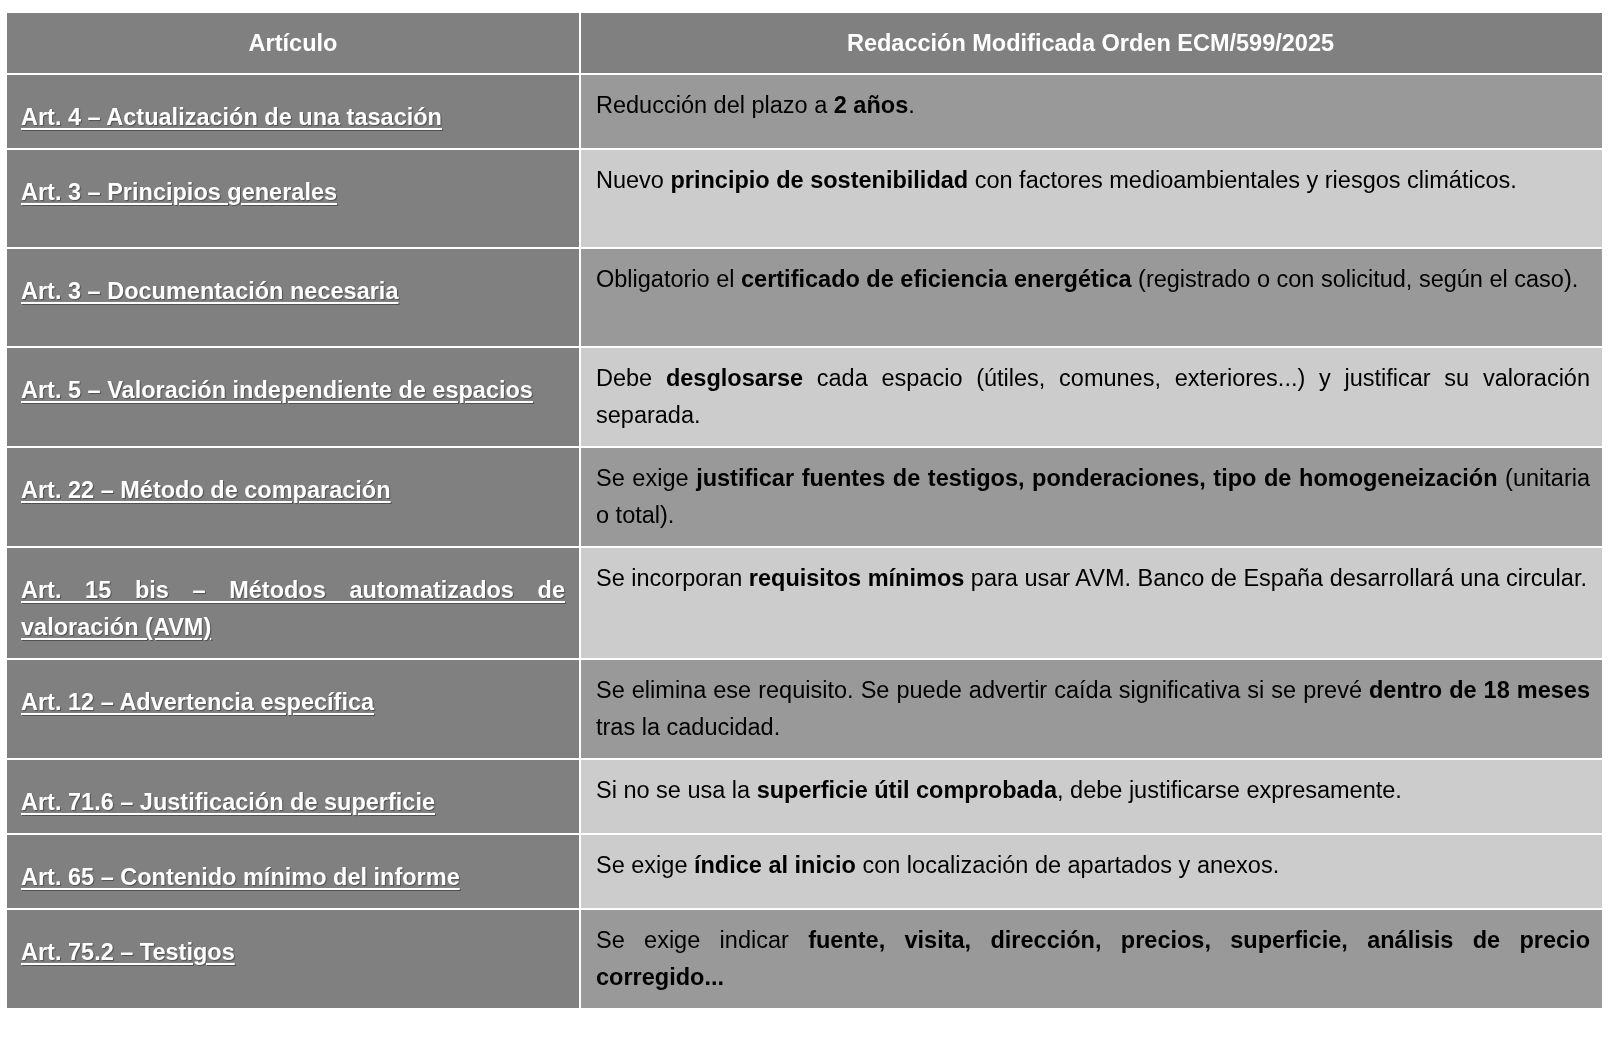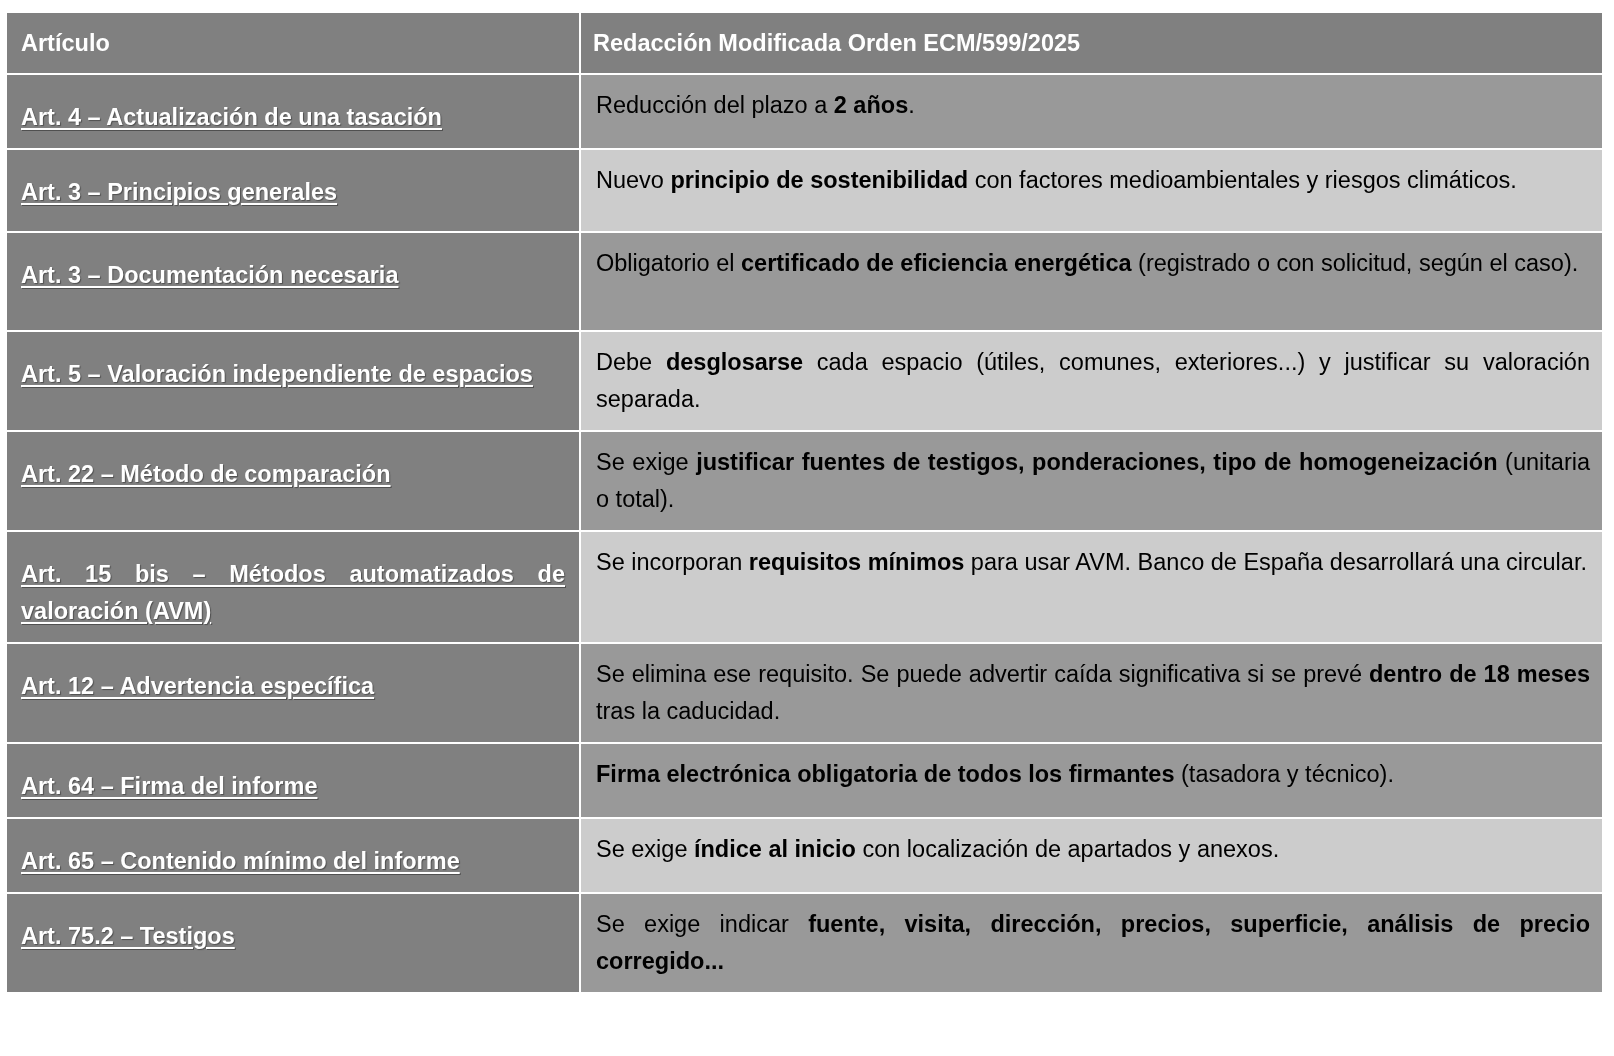--- a/index.html
+++ b/index.html
@@ -34,21 +34,21 @@
     .table tr td:first-child, .table tr th:first-child { border-left: none; }
     .table tr td:last-child, .table tr th:last-child { border-right: none; }
 
     .col-left { width: 573px; }
     .col-right { width: 1022px; }
 
     .hdr {
       background: #808080;
       color: #ffffff;
       font-weight: bold;
-      text-align: left;
+      text-align: center;
       height: 61px;
       box-sizing: border-box;
     }
     .hdr .inner { padding: 12px 14px 0 14px; }
     .hdr.right .inner { padding-left: 12px; }
 
     .left-cell {
       background: #808080;
     }
     .left-cell .inner {
@@ -96,21 +96,21 @@
   <tbody id="table-body">
 
   <tr style="height: 62px;">
         <td class="left-cell">
           <div class="inner"><a>Art. 4 – Actualización de una tasación</a></div>
         </td>
         <td class="right-cell shade-a">
           <div class="inner"><span>Reducción del plazo a </span><b>2 años</b><span>.</span></div>
         </td>
       </tr>
-      <tr style="height: 83px;">
+      <tr style="height: 99px;">
         <td class="left-cell">
           <div class="inner"><a>Art. 3 – Principios generales</a></div>
         </td>
         <td class="right-cell shade-b">
           <div class="inner"><span>Nuevo </span><b>principio de sostenibilidad</b><span> con factores medioambientales y riesgos climáticos.</span></div>
         </td>
       </tr>
       <tr style="height: 99px;">
         <td class="left-cell">
           <div class="inner"><a>Art. 3 – Documentación necesaria</a></div>
@@ -146,24 +146,24 @@
       <tr style="height: 99px;">
         <td class="left-cell">
           <div class="inner"><a>Art. 12 – Advertencia específica</a></div>
         </td>
         <td class="right-cell shade-a">
           <div class="inner"><span>Se elimina ese requisito. Se puede advertir caída significativa si se prevé </span><b>dentro de 18 meses</b><span> tras la caducidad.</span></div>
         </td>
       </tr>
       <tr style="height: 62px;">
         <td class="left-cell">
-          <div class="inner"><a>Art. 64 – Firma del informe</a></div>
+          <div class="inner"><a>Art. 71.6 – Justificación de superficie</a></div>
         </td>
-        <td class="right-cell shade-a">
-          <div class="inner"><b>Firma electrónica obligatoria de todos los firmantes</b><span> (tasadora y técnico).</span></div>
+        <td class="right-cell shade-b">
+          <div class="inner"><span>Si no se usa la </span><b>superficie útil comprobada</b><span>, debe justificarse expresamente.</span></div>
         </td>
       </tr>
       <tr style="height: 62px;">
         <td class="left-cell">
           <div class="inner"><a>Art. 65 – Contenido mínimo del informe</a></div>
         </td>
         <td class="right-cell shade-b">
           <div class="inner"><span>Se exige </span><b>índice al inicio</b><span> con localización de apartados y anexos.</span></div>
         </td>
       </tr>

